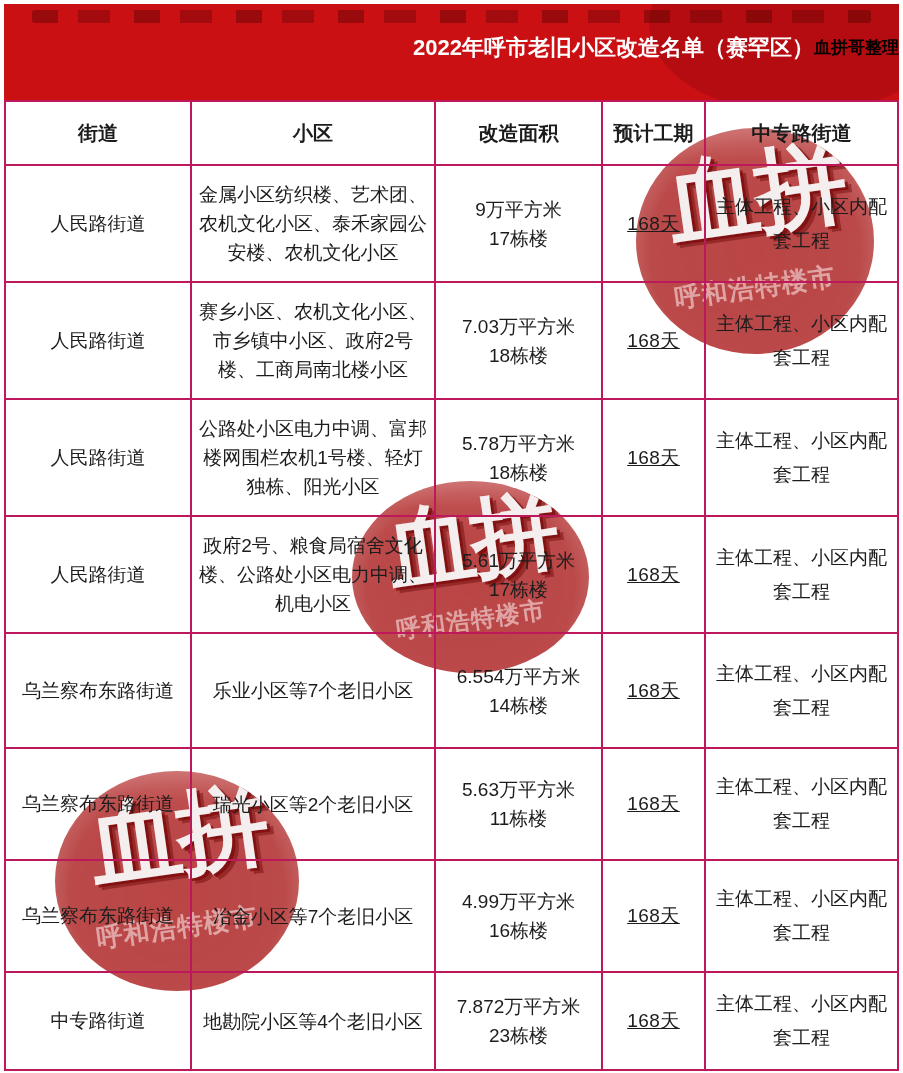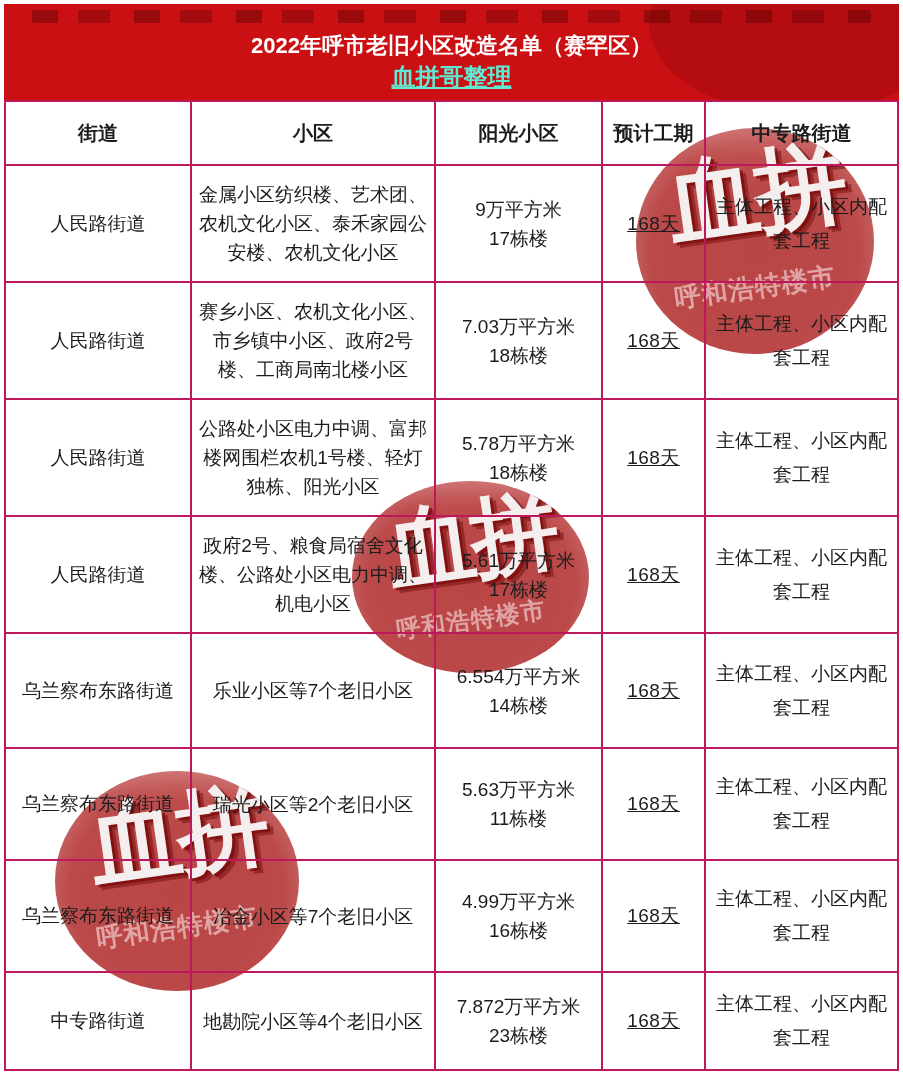--- a/index.html
+++ b/index.html
@@ -36,35 +36,35 @@
   #stamp1{left:636px;top:128px;width:238px;height:226px;}
   #stamp2{left:352px;top:481px;width:237px;height:192px;}
   #stamp2 .stamp-main{font-size:88px;}
   #stamp2 .stamp-sub{font-size:24px;top:64%;}
   #stamp3{left:55px;top:771px;width:244px;height:220px;}
 
   
   .banner{
     position:absolute;left:4px;top:4px;width:895px;height:96px;z-index:3;
     background:#cb1014;overflow:hidden;
-    display:flex;flex-direction:column;align-items:center;justify-content:flex-end;
+    display:flex;flex-direction:row;align-items:center;justify-content:flex-end;
     padding-bottom:8px;box-sizing:border-box;
   }
   .banner-smudge{
     position:absolute;top:6px;left:28px;right:28px;height:13px;border-radius:3px;
     background:repeating-linear-gradient(90deg,
       rgba(70,0,0,0.38) 0 26px, rgba(70,0,0,0) 26px 46px,
       rgba(70,0,0,0.30) 46px 78px, rgba(70,0,0,0) 78px 102px);
   }
   .banner-blotch{
     position:absolute;right:-50px;top:-70px;width:300px;height:180px;border-radius:50%;
     background:rgba(90,0,0,0.20);
   }
   .banner-title{font-size:22px;font-weight:700;color:#ffffff;line-height:32px;position:relative;}
-  .banner-subtitle{font-size:24px;font-weight:700;color:#5eead4;line-height:30px;position:relative;text-decoration:underline;}
+  .banner-subtitle{font-size:17px;font-weight:700;color:#000000;line-height:30px;position:relative;}
 
   
   table.grid{
     position:absolute;left:4px;top:100px;width:895px;z-index:3;
     border-collapse:collapse;table-layout:fixed;
     background:transparent;
   }
   table.grid th, table.grid td{
     border:2px solid #be185d;background:transparent;
     text-align:center;vertical-align:middle;
@@ -115,21 +115,21 @@
       <col style="width:186px">
         <col style="width:244px">
         <col style="width:167px">
         <col style="width:103px">
         <col>
     </colgroup>
     <thead>
       <tr>
         <th>街道</th>
         <th>小区</th>
-        <th>阳光小区</th>
+        <th>改造面积</th>
         <th>预计工期</th>
         <th>中专路街道</th>
       </tr>
     </thead>
     <tbody>
       <tr>
         <td class="c-street">人民路街道</td>
         <td class="c-comm">金属小区纺织楼、艺术团、农机文化小区、泰禾家园公安楼、农机文化小区</td>
         <td class="c-area">
           <div>9万平方米</div>

